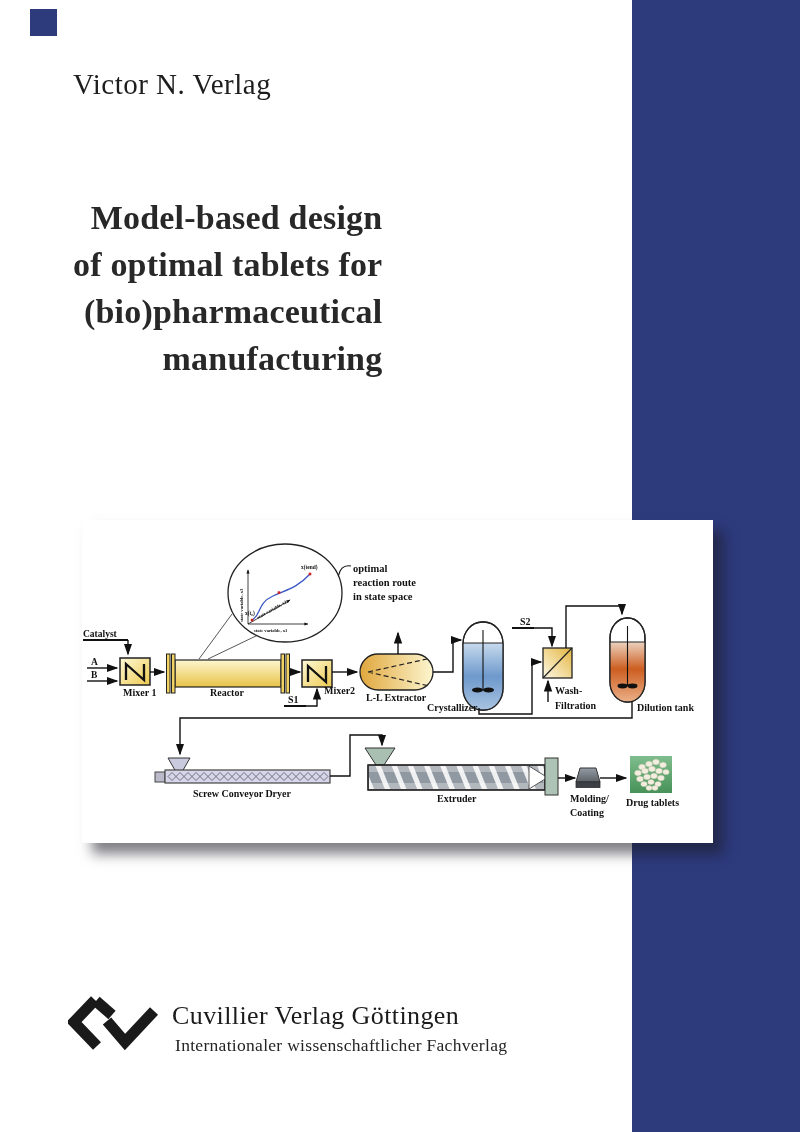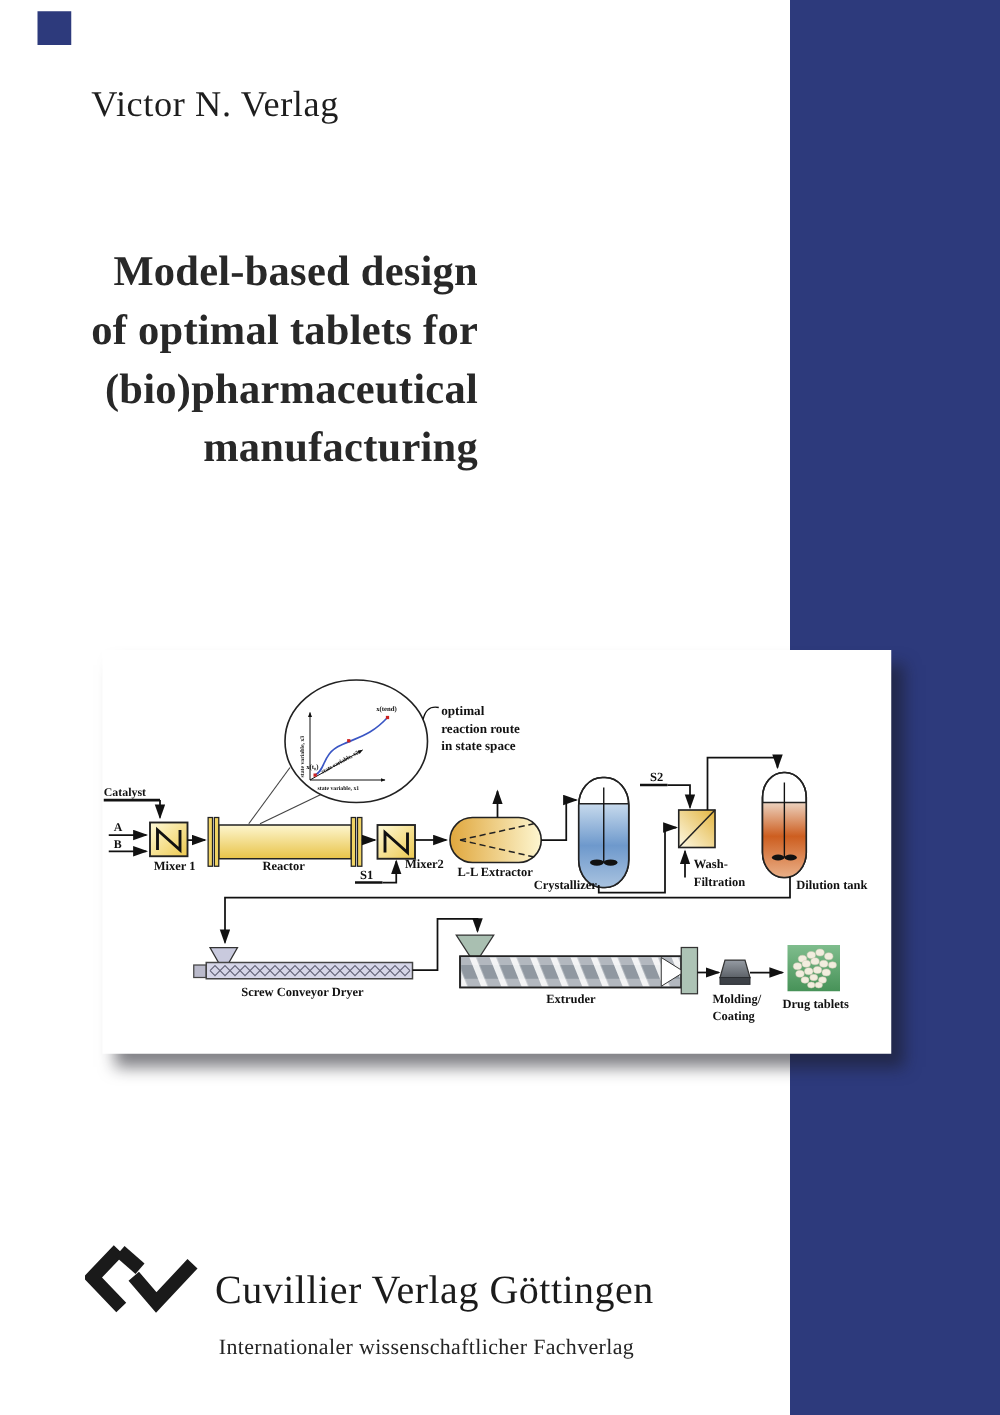--- a/index.html
+++ b/index.html
@@ -11,22 +11,22 @@
   .title{position:absolute;left:73px;top:194px;font-weight:bold;font-size:34px;line-height:47px;
          color:#282828;z-index:2;letter-spacing:.2px;text-align:right;}
   .diagram-box{position:absolute;left:82px;top:520px;width:631px;height:323px;background:#ffffff;
          z-index:4;box-shadow:10px 11px 12px rgba(25,25,35,.55);}
   .diagram-box svg{display:block;}
   .lbl{font-family:"Liberation Serif",serif;font-weight:bold;font-size:10px;fill:#111;}
   .lbl9{font-family:"Liberation Serif",serif;font-weight:bold;font-size:9.5px;fill:#111;}
   .tiny{font-family:"Liberation Serif",serif;font-weight:bold;font-size:4.6px;fill:#111;}
   .note{font-family:"Liberation Serif",serif;font-weight:bold;font-size:10.5px;fill:#111;}
   .publisher{position:absolute;left:0;top:985px;width:632px;z-index:2;}
-  .pub-name{position:absolute;left:172px;top:16px;font-size:32px;color:#1b1b1b;letter-spacing:.4px;margin-top:12px;}
-  .pub-tagline{position:absolute;left:175px;top:50px;font-size:17.5px;color:#242424;letter-spacing:.3px;margin-top:32px;}
+  .pub-name{position:absolute;left:172px;top:16px;font-size:26px;color:#1b1b1b;letter-spacing:.4px;}
+  .pub-tagline{position:absolute;left:175px;top:50px;font-size:17.5px;color:#242424;letter-spacing:.3px;}
   .pub-logo{position:absolute;left:68px;top:10px;}
 </style>
 </head>
 <body>
 
 <div class="band"></div>
 <div class="corner-square"></div>
 
 <div class="author">Victor N. Verlag</div>
 

